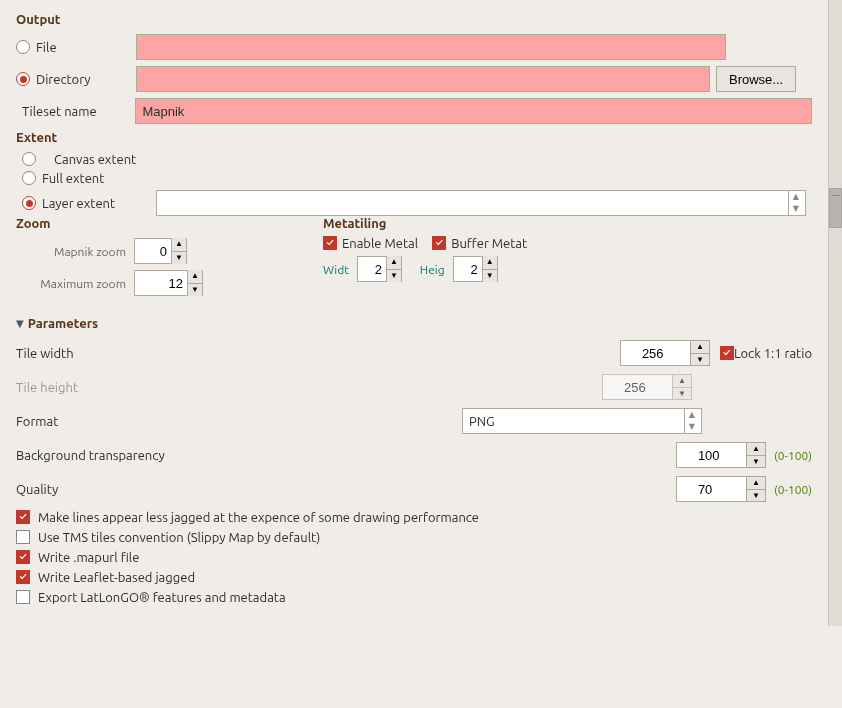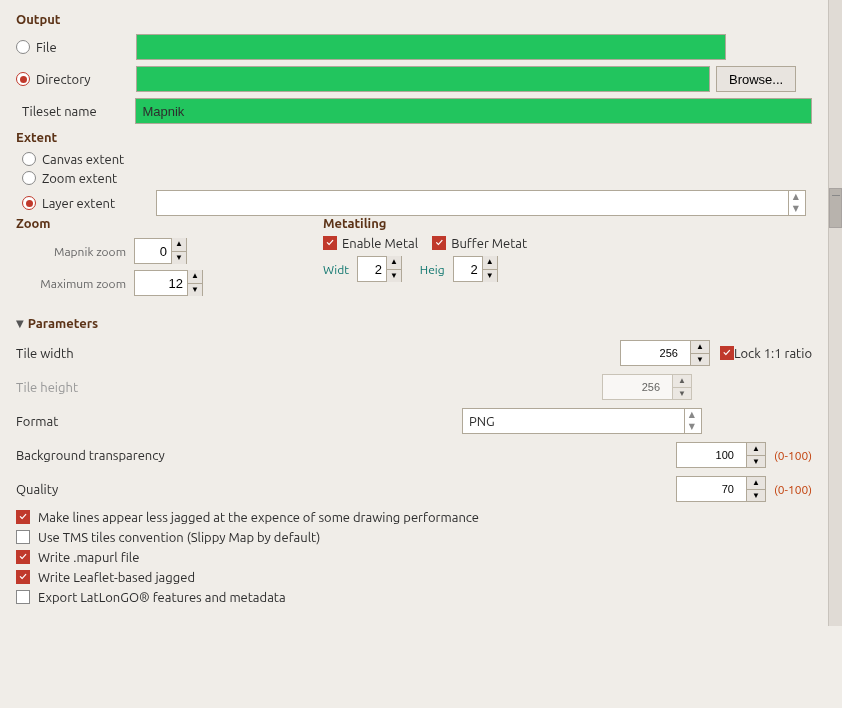--- a/index.html
+++ b/index.html
@@ -81,21 +81,21 @@
       line-height: 1;
     }
     .checkbox-custom.unchecked {
       background: white;
       border-color: #888;
     }
     
     .text-input {
       height: 26px;
       border: 1px solid #b0a898;
-      background: #22c55e;
+      background: #fca5a5;
       padding: 2px 6px;
       font-size: 13px;
       color: #2d2d2d;
       outline: none;
     }
     
     .spinbox {
       display: flex;
       align-items: center;
       border: 1px solid #b0a898;
@@ -177,25 +177,24 @@
     
     .spinbox-combo {
       display: flex;
       border: 1px solid #b0a898;
       background: white;
       height: 26px;
     }
     .spinbox-combo input {
       border: none;
       outline: none;
-      font-size: 11px;
+      font-size: 13px;
       background: transparent;
-      padding: 0 12px;
+      padding: 0 21px;
       width: 100%;
-      text-align: right;
     }
     .spinbox-combo-arrows {
       display: flex;
       flex-direction: column;
       border-left: 1px solid #b0a898;
     }
     .spinbox-combo-arrows button {
       flex: 1;
       border: none;
       background: #e8e4df;
@@ -203,21 +202,21 @@
       padding: 0 3px;
       font-size: 8px;
       display: flex;
       align-items: center;
       justify-content: center;
       min-width: 18px;
     }
     .spinbox-combo-arrows button:first-child { border-bottom: 1px solid #b0a898; }
 
     .hint-text {
-      color: #c2410c;
+      color: #4d7c0f;
       font-size: 12px;
       margin-left: 8px;
     }
 
     .check-row {
       display: flex;
       align-items: center;
       gap: 8px;
       margin-bottom: 6px;
     }
@@ -303,29 +302,29 @@
     <div class="row">
       <span style="width:120px; padding-left:6px;">Tileset name</span>
       <input class="text-input" style="width: 680px;" type="text" value="Mapnik">
     </div>
   </div>
 
   <div class="section">
     <div class="section-title">Extent</div>
 
     <div class="row" style="margin-bottom:5px;">
-      <label style="display:flex; align-items:center; gap:6px; padding-left:6px;">
+      <label style="display:flex; align-items:center; gap:18px; padding-left:6px;">
         <div class="radio-custom"></div>
         <span>Canvas extent</span>
       </label>
     </div>
     <div class="row" style="margin-bottom:5px;">
       <label style="display:flex; align-items:center; gap:6px; padding-left:6px;">
         <div class="radio-custom"></div>
-        <span>Zoom extent</span>
+        <span>Full extent</span>
       </label>
     </div>
     <div class="row" style="margin-bottom:0;">
       <label style="display:flex; align-items:center; gap:6px; padding-left:6px; min-width:140px;">
         <div class="radio-custom checked"></div>
         <span>Layer extent</span>
       </label>
 
       <div style="display:flex; border:1px solid #b0a898; background:white; height:26px; width:650px; align-items:center; justify-content:space-between; padding:0 6px; cursor:pointer;">
         <span style="flex:1;"></span>

